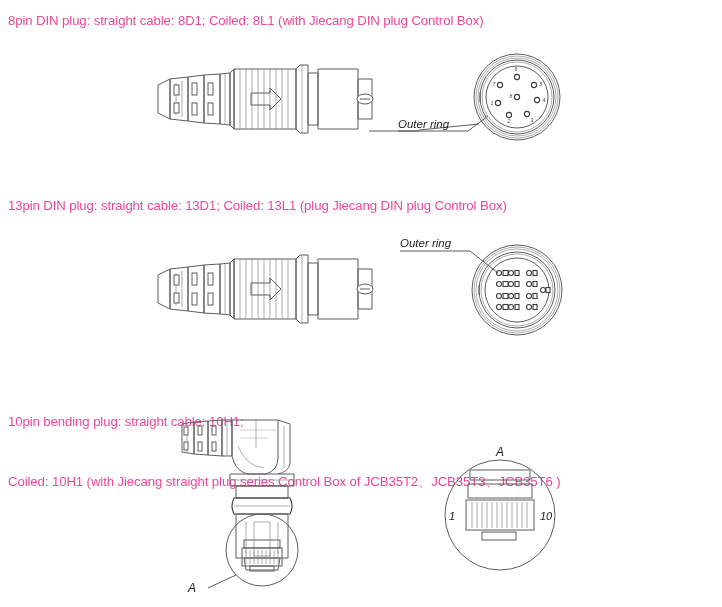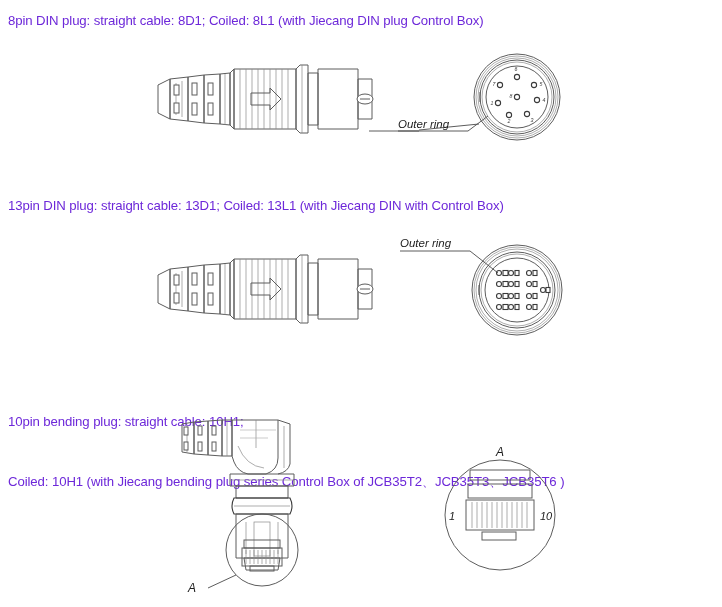--- a/index.html
+++ b/index.html
@@ -17,21 +17,21 @@
   }
   .sheet {
     position: absolute;
     inset: 0;
     background: #ffffff;
   }
   .heading {
     position: absolute;
     font-size: 13.2px;
     line-height: 20px;
-    color: #6d28d9;
+    color: #ec4899;
     white-space: pre;
     letter-spacing: -0.1px;
   }
   #heading-8pin  { left: 8px;  top: 11px; }
   #heading-13pin { left: 8px;  top: 196px; }
   #heading-10pin { left: 8px;  top: 372px; }
 
   .fig {
     position: absolute;
     font-style: italic;
@@ -157,21 +157,21 @@
   </div>
 
   <div class="fig" style="left:396px; top:112px;">
     <svg width="130" height="28" viewBox="0 0 130 28">
       <text class="callout" x="2" y="16">Outer ring</text>
       <path class="lead" d="M2 19 L72 19"></path>
       <path class="lead" d="M72 19 L92 4"></path>
     </svg>
   </div>
 
-  <div class="heading" id="heading-13pin">13pin DIN plug: straight cable: 13D1; Coiled: 13L1 (with Jiecang DIN with Control Box)</div>
+  <div class="heading" id="heading-13pin">13pin DIN plug: straight cable: 13D1; Coiled: 13L1 (plug Jiecang DIN plug Control Box)</div>
 
   <div class="fig" id="fig-13pin-plug">
     <svg width="230" height="90" viewBox="0 0 230 90">
       <g>
         <path class="ln" d="M8 30 L8 58 L20 64 L20 24 Z"></path>
         <path class="ln" d="M20 24 L38 22 L38 66 L20 64 Z"></path>
         <path class="ln-t" d="M26 28 L26 60 M32 26 L32 62"></path>
         <rect class="fillw ln" x="24" y="30" width="5" height="10"></rect>
         <rect class="fillw ln" x="24" y="48" width="5" height="10"></rect>
         <path class="ln" d="M38 22 L54 20 L54 68 L38 66 Z"></path>
@@ -250,21 +250,21 @@
   <div class="fig" style="left:398px; top:233px;">
     <svg width="140" height="42" viewBox="0 0 140 42">
       <text class="callout" x="2" y="14">Outer ring</text>
       <path class="lead" d="M2 18 L72 18"></path>
       <path class="lead" d="M72 18 L100 40"></path>
     </svg>
   </div>
 
   <div class="heading" id="heading-10pin">
     <div>10pin bending plug: straight cable: 10H1;</div>
-    <div>Coiled: 10H1 (with Jiecang bending plug series Control Box of JCB35T2、JCB35T3、JCB35T6 )</div>
+    <div>Coiled: 10H1 (with Jiecang straight plug series Control Box of JCB35T2、JCB35T3、JCB35T6 )</div>
   </div>
 
   <div class="fig" id="fig-10pin-plug">
     <svg width="200" height="180" viewBox="0 0 200 180">
       <g>
         <path class="ln" d="M4 6 L4 34 L16 36 L16 4 Z"></path>
         <path class="ln-t" d="M9 7 L9 34"></path>
         <rect class="fillw ln" x="6" y="9" width="4" height="8"></rect>
         <rect class="fillw ln" x="6" y="24" width="4" height="8"></rect>
         <path class="ln" d="M16 4 L30 3 L30 37 L16 36 Z"></path>

